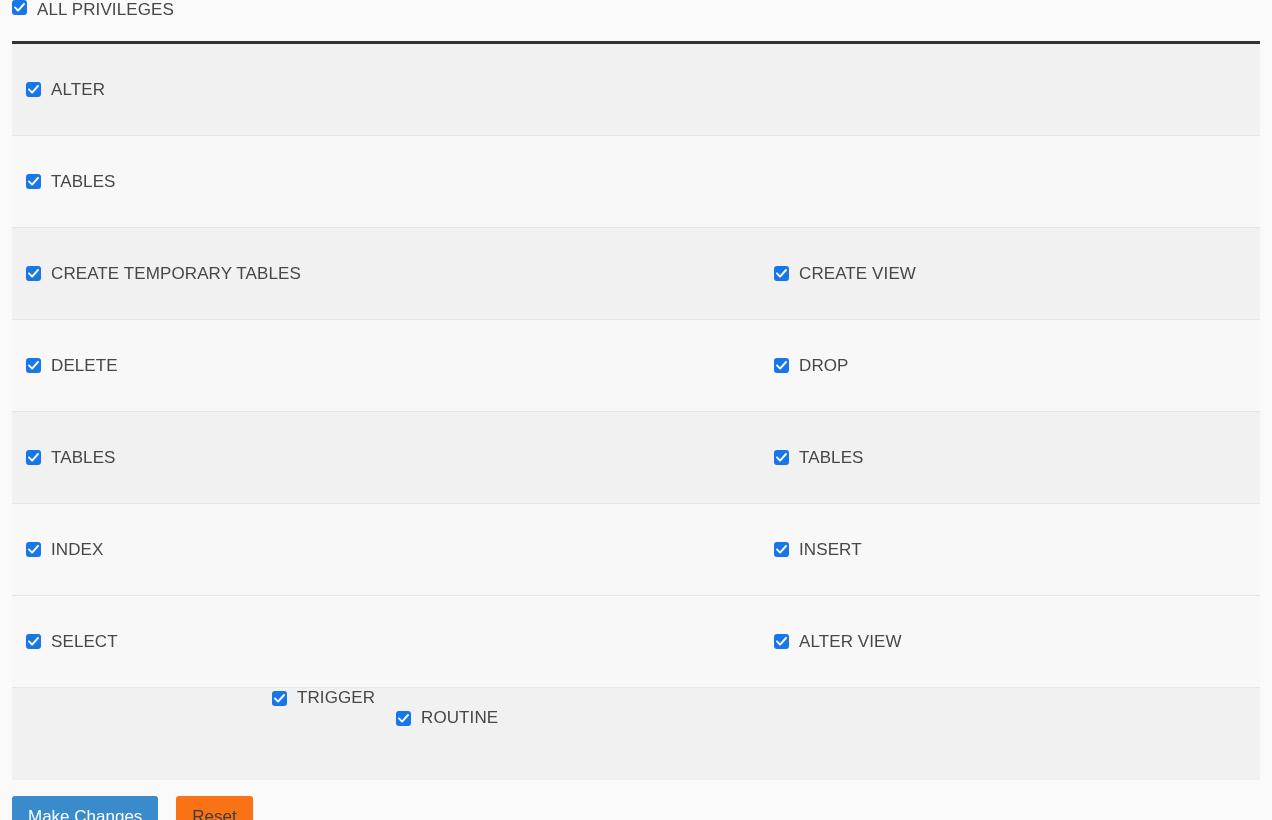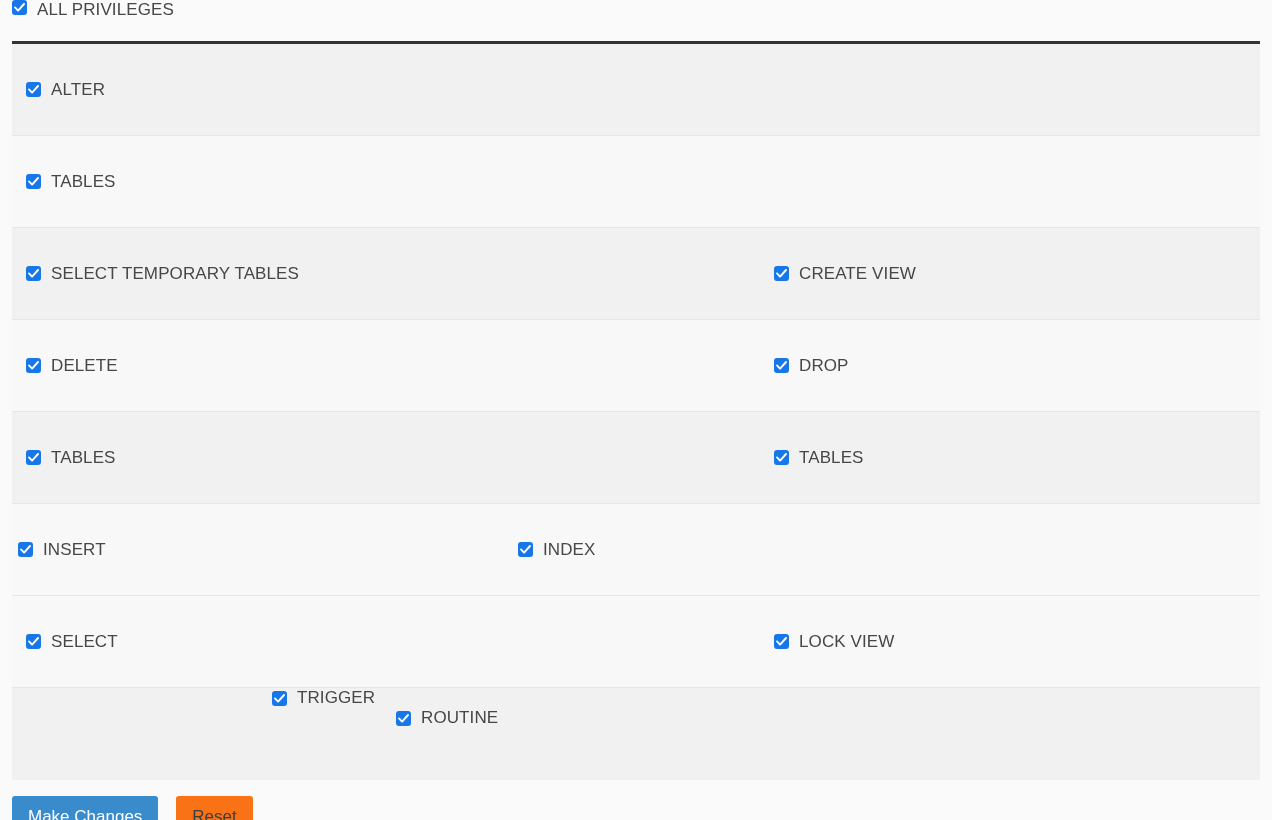--- a/index.html
+++ b/index.html
@@ -150,21 +150,21 @@
           <span class="priv-label">TABLES</span>
         </div>
       </div>
       <div class="priv-row odd">
         <div class="priv-cell left">
           <span class="cbx">
             <svg viewBox="0 0 11 11">
               <path d="M1 5.4 L4.1 8.6 L10 2.0" fill="none" stroke="#ffffff" stroke-width="1.9" stroke-linecap="round" stroke-linejoin="round"></path>
             </svg>
           </span>
-          <span class="priv-label">SELECT TEMPORARY TABLES</span>
+          <span class="priv-label">CREATE TEMPORARY TABLES</span>
         </div>
         <div class="priv-cell right">
           <span class="cbx">
             <svg viewBox="0 0 11 11">
               <path d="M1 5.4 L4.1 8.6 L10 2.0" fill="none" stroke="#ffffff" stroke-width="1.9" stroke-linecap="round" stroke-linejoin="round"></path>
             </svg>
           </span>
           <span class="priv-label">CREATE VIEW</span>
         </div>
       </div>
@@ -198,53 +198,53 @@
         <div class="priv-cell right">
           <span class="cbx">
             <svg viewBox="0 0 11 11">
               <path d="M1 5.4 L4.1 8.6 L10 2.0" fill="none" stroke="#ffffff" stroke-width="1.9" stroke-linecap="round" stroke-linejoin="round"></path>
             </svg>
           </span>
           <span class="priv-label">TABLES</span>
         </div>
       </div>
       <div class="priv-row even">
+        <div class="priv-cell left">
+          <span class="cbx">
+            <svg viewBox="0 0 11 11">
+              <path d="M1 5.4 L4.1 8.6 L10 2.0" fill="none" stroke="#ffffff" stroke-width="1.9" stroke-linecap="round" stroke-linejoin="round"></path>
+            </svg>
+          </span>
+          <span class="priv-label">INDEX</span>
+        </div>
         <div class="priv-cell right">
           <span class="cbx">
             <svg viewBox="0 0 11 11">
               <path d="M1 5.4 L4.1 8.6 L10 2.0" fill="none" stroke="#ffffff" stroke-width="1.9" stroke-linecap="round" stroke-linejoin="round"></path>
             </svg>
           </span>
           <span class="priv-label">INSERT</span>
         </div>
-        <div class="priv-cell left">
-          <span class="cbx">
-            <svg viewBox="0 0 11 11">
-              <path d="M1 5.4 L4.1 8.6 L10 2.0" fill="none" stroke="#ffffff" stroke-width="1.9" stroke-linecap="round" stroke-linejoin="round"></path>
-            </svg>
-          </span>
-          <span class="priv-label">INDEX</span>
-        </div>
       </div>
       <div class="priv-row even">
         <div class="priv-cell left">
           <span class="cbx">
             <svg viewBox="0 0 11 11">
               <path d="M1 5.4 L4.1 8.6 L10 2.0" fill="none" stroke="#ffffff" stroke-width="1.9" stroke-linecap="round" stroke-linejoin="round"></path>
             </svg>
           </span>
           <span class="priv-label">SELECT</span>
         </div>
         <div class="priv-cell right">
           <span class="cbx">
             <svg viewBox="0 0 11 11">
               <path d="M1 5.4 L4.1 8.6 L10 2.0" fill="none" stroke="#ffffff" stroke-width="1.9" stroke-linecap="round" stroke-linejoin="round"></path>
             </svg>
           </span>
-          <span class="priv-label">LOCK VIEW</span>
+          <span class="priv-label">ALTER VIEW</span>
         </div>
       </div>
       <div class="priv-row odd">
         <div class="priv-cell left">
           <span class="cbx">
             <svg viewBox="0 0 11 11">
               <path d="M1 5.4 L4.1 8.6 L10 2.0" fill="none" stroke="#ffffff" stroke-width="1.9" stroke-linecap="round" stroke-linejoin="round"></path>
             </svg>
           </span>
           <span class="priv-label">TRIGGER</span>

